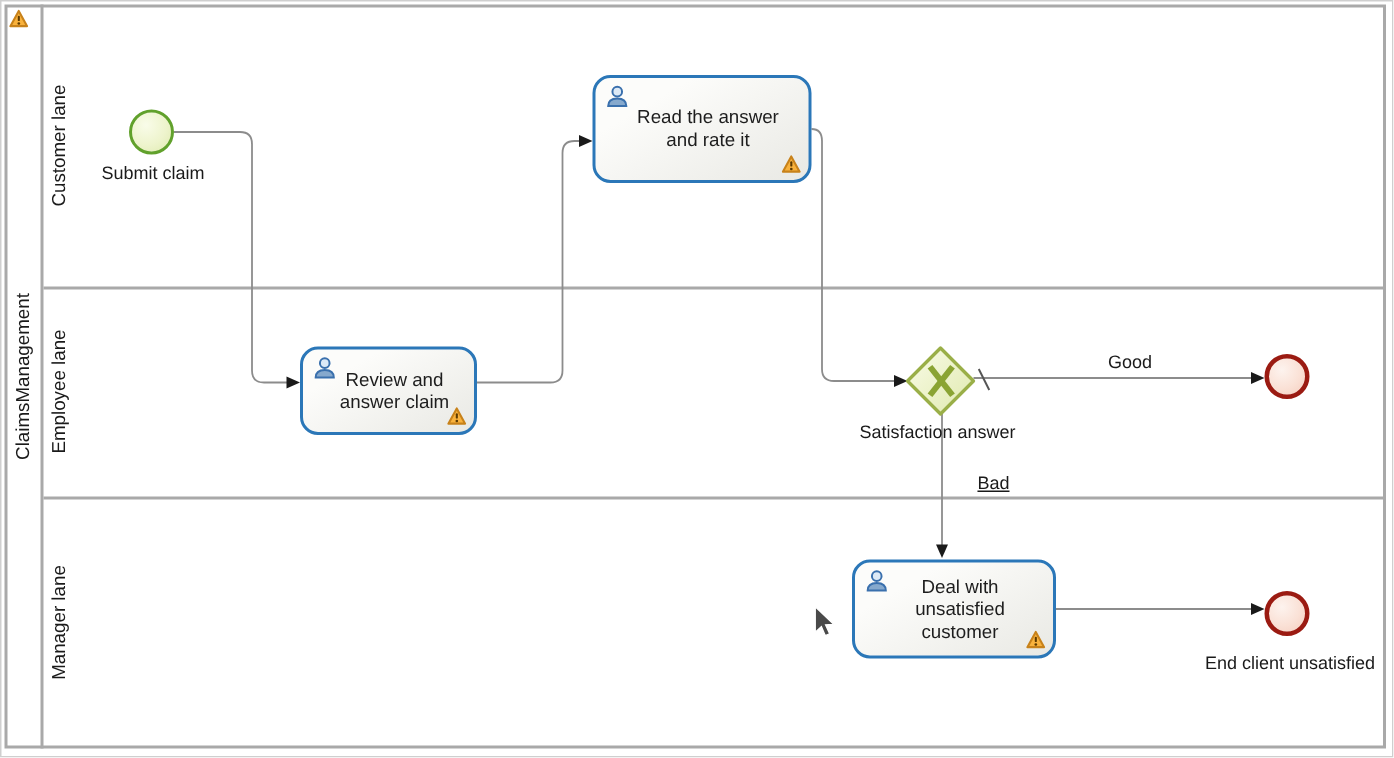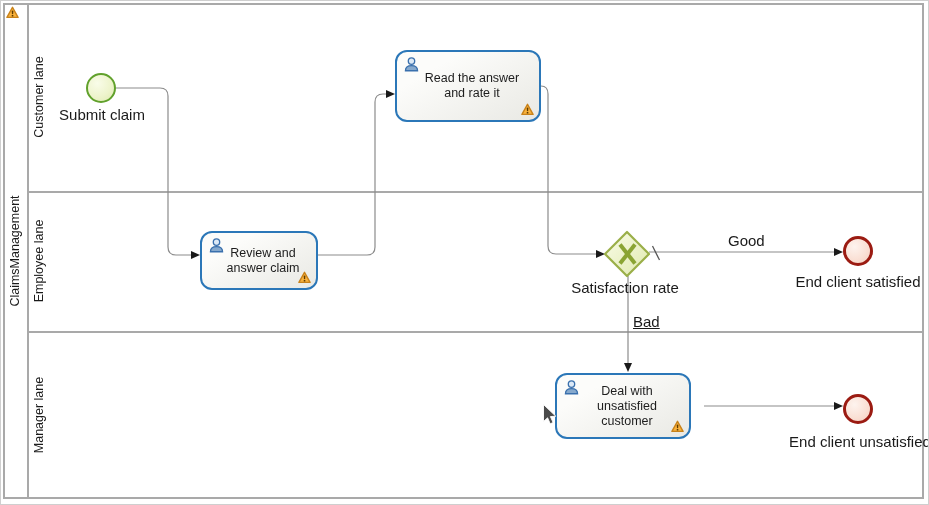--- a/index.html
+++ b/index.html
@@ -42,24 +42,24 @@
   }
   .start-event {
     border:2px solid #61a12c;
     background:radial-gradient(circle at 36% 32%, #f9fce9 0%, #eef4cd 55%, #dfeab0 100%);
   }
   .end-event {
     border:3px solid #9b1b12;
     background:radial-gradient(circle at 36% 32%, #fdf3ee 0%, #fae1d6 55%, #f5cebf 100%);
   }
   .flabel {
-    position:absolute; z-index:3; font-size:15px; line-height:14px;
+    position:absolute; z-index:3; font-size:12px; line-height:14px;
     text-align:center; white-space:nowrap; color:#1a1a1a;
   }
-  .flabel.left { text-align:left; }
+  .flabel.left { text-align:right; }
   #cursor { position:absolute; z-index:10; }
 </style>
 </head>
 <body>
 
 <div id="canvas">
 
   <div class="pool"></div>
   <div class="pool-band-line"></div>
   <div class="lane-line" style="top:190px;"></div>
@@ -148,42 +148,41 @@
     </svg>
     <div class="task-label">Review and
 answer claim</div>
     <svg class="warn" width="13" height="13" viewBox="0 0 14 14">
       <polygon points="7,1.4 13,12.3 1,12.3" fill="#f9b23c" stroke="#c8821a" stroke-width="1.5" stroke-linejoin="round"></polygon>
       <rect x="6.3" y="4.9" width="1.5" height="3.8" rx="0.7" fill="#5d3a00"></rect>
       <circle cx="7.05" cy="10.4" r="0.95" fill="#5d3a00"></circle>
     </svg>
   </div>
 
-  <div class="task" style="left:554px; top:372px; width:136px; height:66px;">
+  <div class="task" style="left:567px; top:372px; width:136px; height:66px;">
     <svg class="user-icon" width="17" height="17" viewBox="0 0 18 18">
       <circle cx="9" cy="5.4" r="3.4" fill="#dce9f6" stroke="#3a70ad" stroke-width="1.4"></circle>
       <path d="M2.6 15.6 Q2.6 10.2 9 10.2 Q15.4 10.2 15.4 15.6 Z" fill="#86a9cd" stroke="#3a70ad" stroke-width="1.4"></path>
     </svg>
     <div class="task-label">Deal with
 unsatisfied
 customer</div>
     <svg class="warn" width="13" height="13" viewBox="0 0 14 14">
       <polygon points="7,1.4 13,12.3 1,12.3" fill="#f9b23c" stroke="#c8821a" stroke-width="1.5" stroke-linejoin="round"></polygon>
       <rect x="6.3" y="4.9" width="1.5" height="3.8" rx="0.7" fill="#5d3a00"></rect>
       <circle cx="7.05" cy="10.4" r="0.95" fill="#5d3a00"></circle>
     </svg>
   </div>
 
-  <div class="flabel" style="left:564px; top:280px; width:120px;">Satisfaction rate</div>
+  <div class="flabel" style="left:564px; top:280px; width:120px;">Satisfaction answer</div>
 
   <div class="flabel left" style="left:727px; top:233px; width:40px;">Good</div>
   <div class="flabel left" style="left:632px; top:314px; width:40px;text-decoration:underline;">Bad</div>
 
   <div class="event end-event" style="left:842px; top:235px;"></div>
-  <div class="flabel" style="left:787px; top:274px; width:140px;">End client satisfied</div>
 
   <div class="event end-event" style="left:842px; top:393px;"></div>
   <div class="flabel" style="left:784px; top:434px; width:150px;">End client unsatisfied</div>
 
   <svg id="cursor" style="left:541px; top:403px;" width="16" height="23" viewBox="0 0 16 23">
     <polygon points="1.5,0.5 1.5,17.5 5.6,13.8 8.2,19.8 11.1,18.5 8.4,12.6 13.8,12.2" fill="#4a4a4a" stroke="#ffffff" stroke-width="0.9"></polygon>
   </svg>
 
 </div>
 

